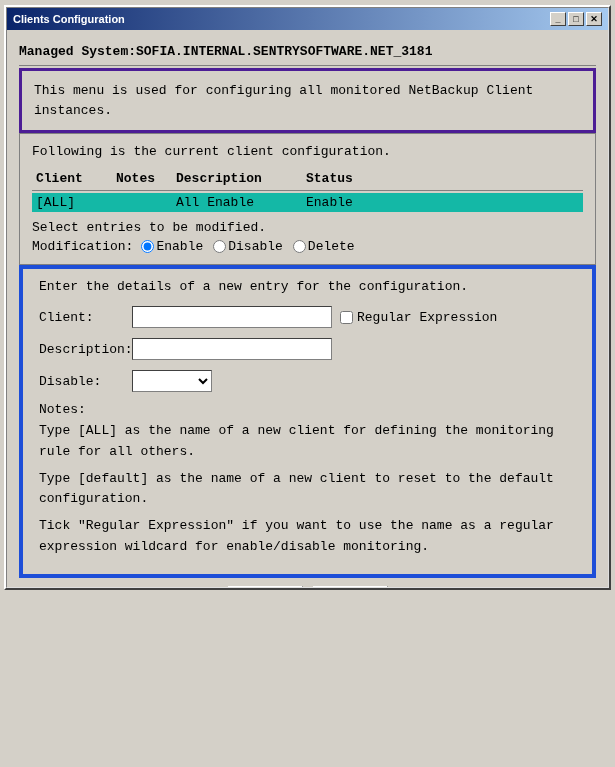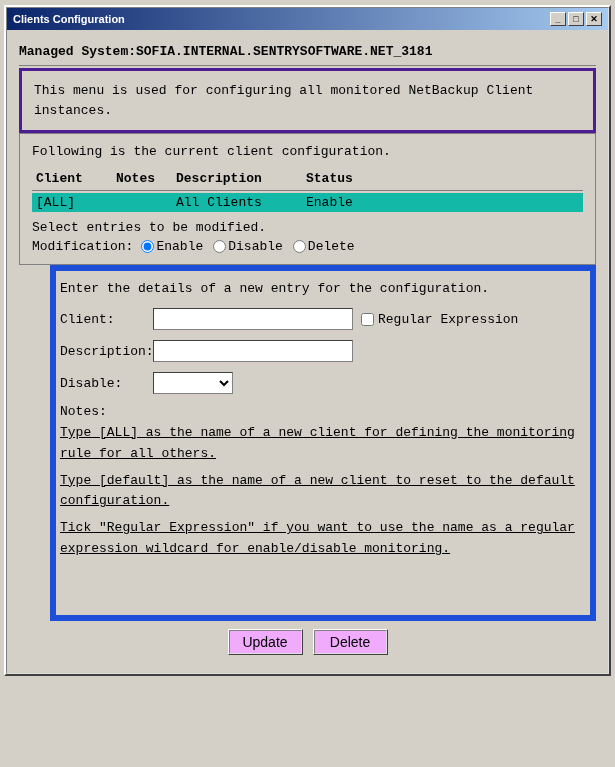--- a/index.html
+++ b/index.html
@@ -12,21 +12,21 @@
       font-family: 'Courier New', Courier, monospace;
       font-size: 13px;
       background: #d4d0c8;
       width: 615px;
       height: 767px;
       overflow: hidden;
     }
 
     .window {
       width: 607px;
-      height: 671px;
+      height: 585px;
       background: #d4d0c8;
       border: 2px solid #fff;
       border-right-color: #404040;
       border-bottom-color: #404040;
       position: absolute;
       top: 5px;
       left: 4px;
     }
 
     .window-inner {
@@ -179,25 +179,24 @@
 
     .radio-item input[type="radio"] {
       margin: 0;
     }
 
     .radio-item label {
       font-size: 13px;
     }
 
     .new-entry-section {
-      border: 6px solid #1d4ed8;
-      background: #d4d0c8;
-      padding: 10px 4px;
+      border: 4px solid #1d4ed8;
+      background: #d4d0c8;
+      padding: 10px 16px;
       flex: 1;
-      margin-left: 31px;
     }
 
     .new-entry-title {
       font-size: 13px;
       margin-bottom: 12px;
     }
 
     .form-row {
       display: flex;
       align-items: center;
@@ -258,21 +257,20 @@
     }
 
     .notes-text {
       font-size: 13px;
       line-height: 1.6;
       margin-top: 4px;
     }
 
     .notes-text p {
       margin-bottom: 6px;
-      text-decoration: underline;
     }
 
     .bottom-buttons {
       display: flex;
       justify-content: center;
       gap: 10px;
       padding: 8px 0;
       flex-shrink: 0;
     }
 
@@ -333,21 +331,21 @@
         <div class="table-header">
           <span>Client</span>
           <span>Notes</span>
           <span>Description</span>
           <span>Status</span>
         </div>
         <div class="table-divider"></div>
         <div class="table-row">
           <span>[ALL]</span>
           <span></span>
-          <span>All Clients</span>
+          <span>All Enable</span>
           <span>Enable</span>
         </div>
 
         <div class="modification-section">
           <div class="modification-text">Select entries to be modified.</div>
           <div class="radio-group">
             <span class="radio-label">Modification:</span>
             <div class="radio-item">
               <input type="radio" name="modification" value="enable" checked="" style="">
               <label>Enable</label>

